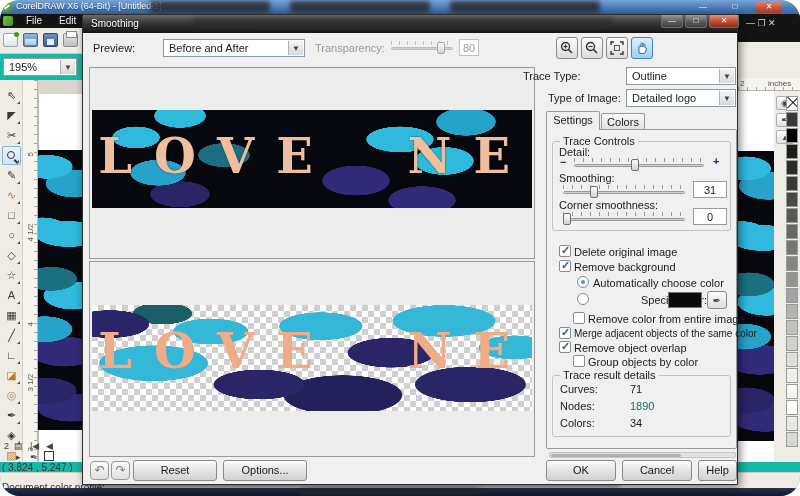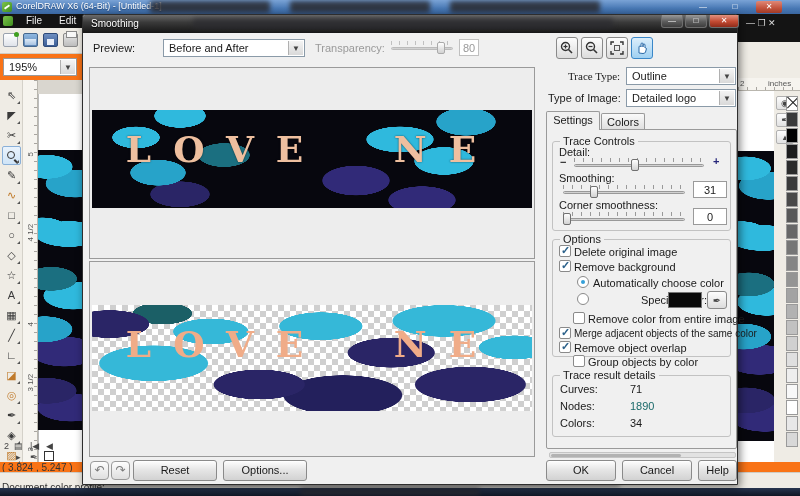--- a/index.html
+++ b/index.html
@@ -1,17 +1,17 @@
 <!DOCTYPE html>
 <html><head>
 <meta charset="utf-8">
 <style>
   * { margin:0; padding:0; box-sizing:border-box; }
   html,body { width:800px; height:496px; font-family:"Liberation Sans", sans-serif; }
-  #screen { position:relative; width:800px; height:496px; background:#f97316; overflow:hidden; font-size:11px; color:#1a1a1a; }
+  #screen { position:relative; width:800px; height:496px; background:#14b8a6; overflow:hidden; font-size:11px; color:#1a1a1a;border-radius:20px; }
   .abs { position:absolute; }
 
   
   .os-titlebar { left:0; top:0; width:800px; height:14px; background:linear-gradient(#7aa3d6,#4878b4 60%,#3a66a0); color:#fff; font-size:9px; }
   .os-logo { left:2px; top:2px; width:10px; height:10px; background:linear-gradient(135deg,#7dc24b,#3f8f1f); border-radius:2px; }
   .os-logo::after { content:""; position:absolute; left:2px; top:4px; width:6px; height:2px; background:#fff; transform:rotate(-35deg); }
   .os-title { left:16px; top:1px; white-space:nowrap; text-shadow:0 1px 1px #2a4a78; }
   .blurblob { background:#2a2a30; border-radius:2px; filter:blur(2.5px); opacity:.85; }
   .os-btn { top:1px; width:26px; height:12px; color:#fff; font-size:8px; text-align:center; line-height:11px; border-radius:2px; }
   .os-btn.close-red { background:linear-gradient(#e08876,#c2523c 60%,#a03a26); }
@@ -105,21 +105,21 @@
   .slider.disabled .thumb { border-color:#aaa; }
   .valbox { background:#fff; border:1px solid #9a9a9a; height:17px; text-align:center; line-height:16px; }
   .valbox.gray { color:#9a9a9a; border-color:#c0c0c0; }
 
   .tool-btn { width:22px; height:22px; border:1px solid #8a8a8a; border-radius:3px; background:linear-gradient(#fdfdfd,#dcdcdc); }
   .tool-btn.sel { background:linear-gradient(#dceefb,#9fd0f2); border-color:#3a87c8; }
   .tool-btn svg { position:absolute; left:3px; top:3px; }
 
   .preview-panel { left:6px; width:446px; background:#ededed; border:1px solid #9a9a9a; }
   .banner { left:2px; width:440px; overflow:hidden; }
-  .banner .letters { position:absolute; left:0; right:0; top:18px; text-align:center; font-family:"DejaVu Serif", serif; font-size:36px; font-weight:bold; color:#eebf9f; letter-spacing:22px; word-spacing:34px; text-shadow:0 0 2px rgba(0,0,0,.6); }
+  .banner .letters { position:absolute; left:0; right:0; top:18px; text-align:right; font-family:"DejaVu Serif", serif; font-size:48px; font-weight:bold; color:#eebf9f; letter-spacing:22px; word-spacing:34px; text-shadow:0 0 2px rgba(0,0,0,.6); }
   .banner.after { background-color:#fff; background-image:
       radial-gradient(ellipse 40px 14px at 4% 18%, #2a2566 98%, transparent 100%),
       radial-gradient(ellipse 55px 18px at 14% 55%, #35b8d8 98%, transparent 100%),
       radial-gradient(ellipse 38px 13px at 27% 25%, #35b8d8 98%, transparent 100%),
       radial-gradient(ellipse 46px 15px at 38% 75%, #2a2566 98%, transparent 100%),
       radial-gradient(ellipse 42px 14px at 52% 20%, #35b8d8 98%, transparent 100%),
       radial-gradient(ellipse 60px 20px at 57% 85%, #23205c 98%, transparent 100%),
       radial-gradient(ellipse 44px 15px at 68% 45%, #2a2566 98%, transparent 100%),
       radial-gradient(ellipse 52px 16px at 80% 15%, #35b8d8 98%, transparent 100%),
       radial-gradient(ellipse 56px 18px at 86% 75%, #2a2566 98%, transparent 100%),
@@ -336,21 +336,21 @@
       <div class="abs banner pattern" style="top:42px;height:98px;">
         <div class="letters">LOVE NE</div>
       </div>
     </div>
     <div class="abs preview-panel" style="top:246px;height:196px;">
       <div class="abs banner after" style="top:43px;height:106px;">
         <div class="letters">LOVE NE</div>
       </div>
     </div>
 
-    <span class="abs lbl" style="left:485px;top:55px;font-family:Liberation Serif, serif;">Trace Type:</span>
+    <span class="abs lbl" style="left:440px;top:55px;">Trace Type:</span>
     <div class="abs combo" style="left:543px;top:52px;width:110px;">
       <span class="ctext">Outline</span>
       <div class="abs combo-arrow">▼</div>
     </div>
     <span class="abs lbl" style="left:465px;top:77px;">Type of Image:</span>
     <div class="abs combo" style="left:543px;top:74px;width:110px;">
       <span class="ctext">Detailed logo</span>
       <div class="abs combo-arrow">▼</div>
     </div>
 
@@ -377,23 +377,20 @@
     </div>
     <div class="abs valbox" style="left:610px;top:166px;width:34px;">31</div>
     <span class="abs lbl" style="left:476px;top:184px;">Corner smoothness:</span>
     <div class="abs slider" style="left:480px;top:195px;width:122px;">
       <div class="ticks"></div>
         <div class="track"></div>
       <div class="thumb" style="left:0px;"></div>
     </div>
     <div class="abs valbox" style="left:610px;top:193px;width:34px;">0</div>
 
-    <div class="abs group" style="left:469px;top:224px;width:179px;height:118px;">
-      <span class="group-title">Options</span>
-    </div>
     <div class="abs cb" style="left:476px;top:230px;">
         <span class="mark">✓</span>
       </div>
     <span class="abs lbl" style="left:491px;top:231px;">Delete original image</span>
     <div class="abs cb" style="left:476px;top:245px;">
         <span class="mark">✓</span>
       </div>
     <span class="abs lbl" style="left:491px;top:246px;">Remove background</span>
     <div class="abs rb" style="left:494px;top:261px;">
         <span class="dot"></span>

